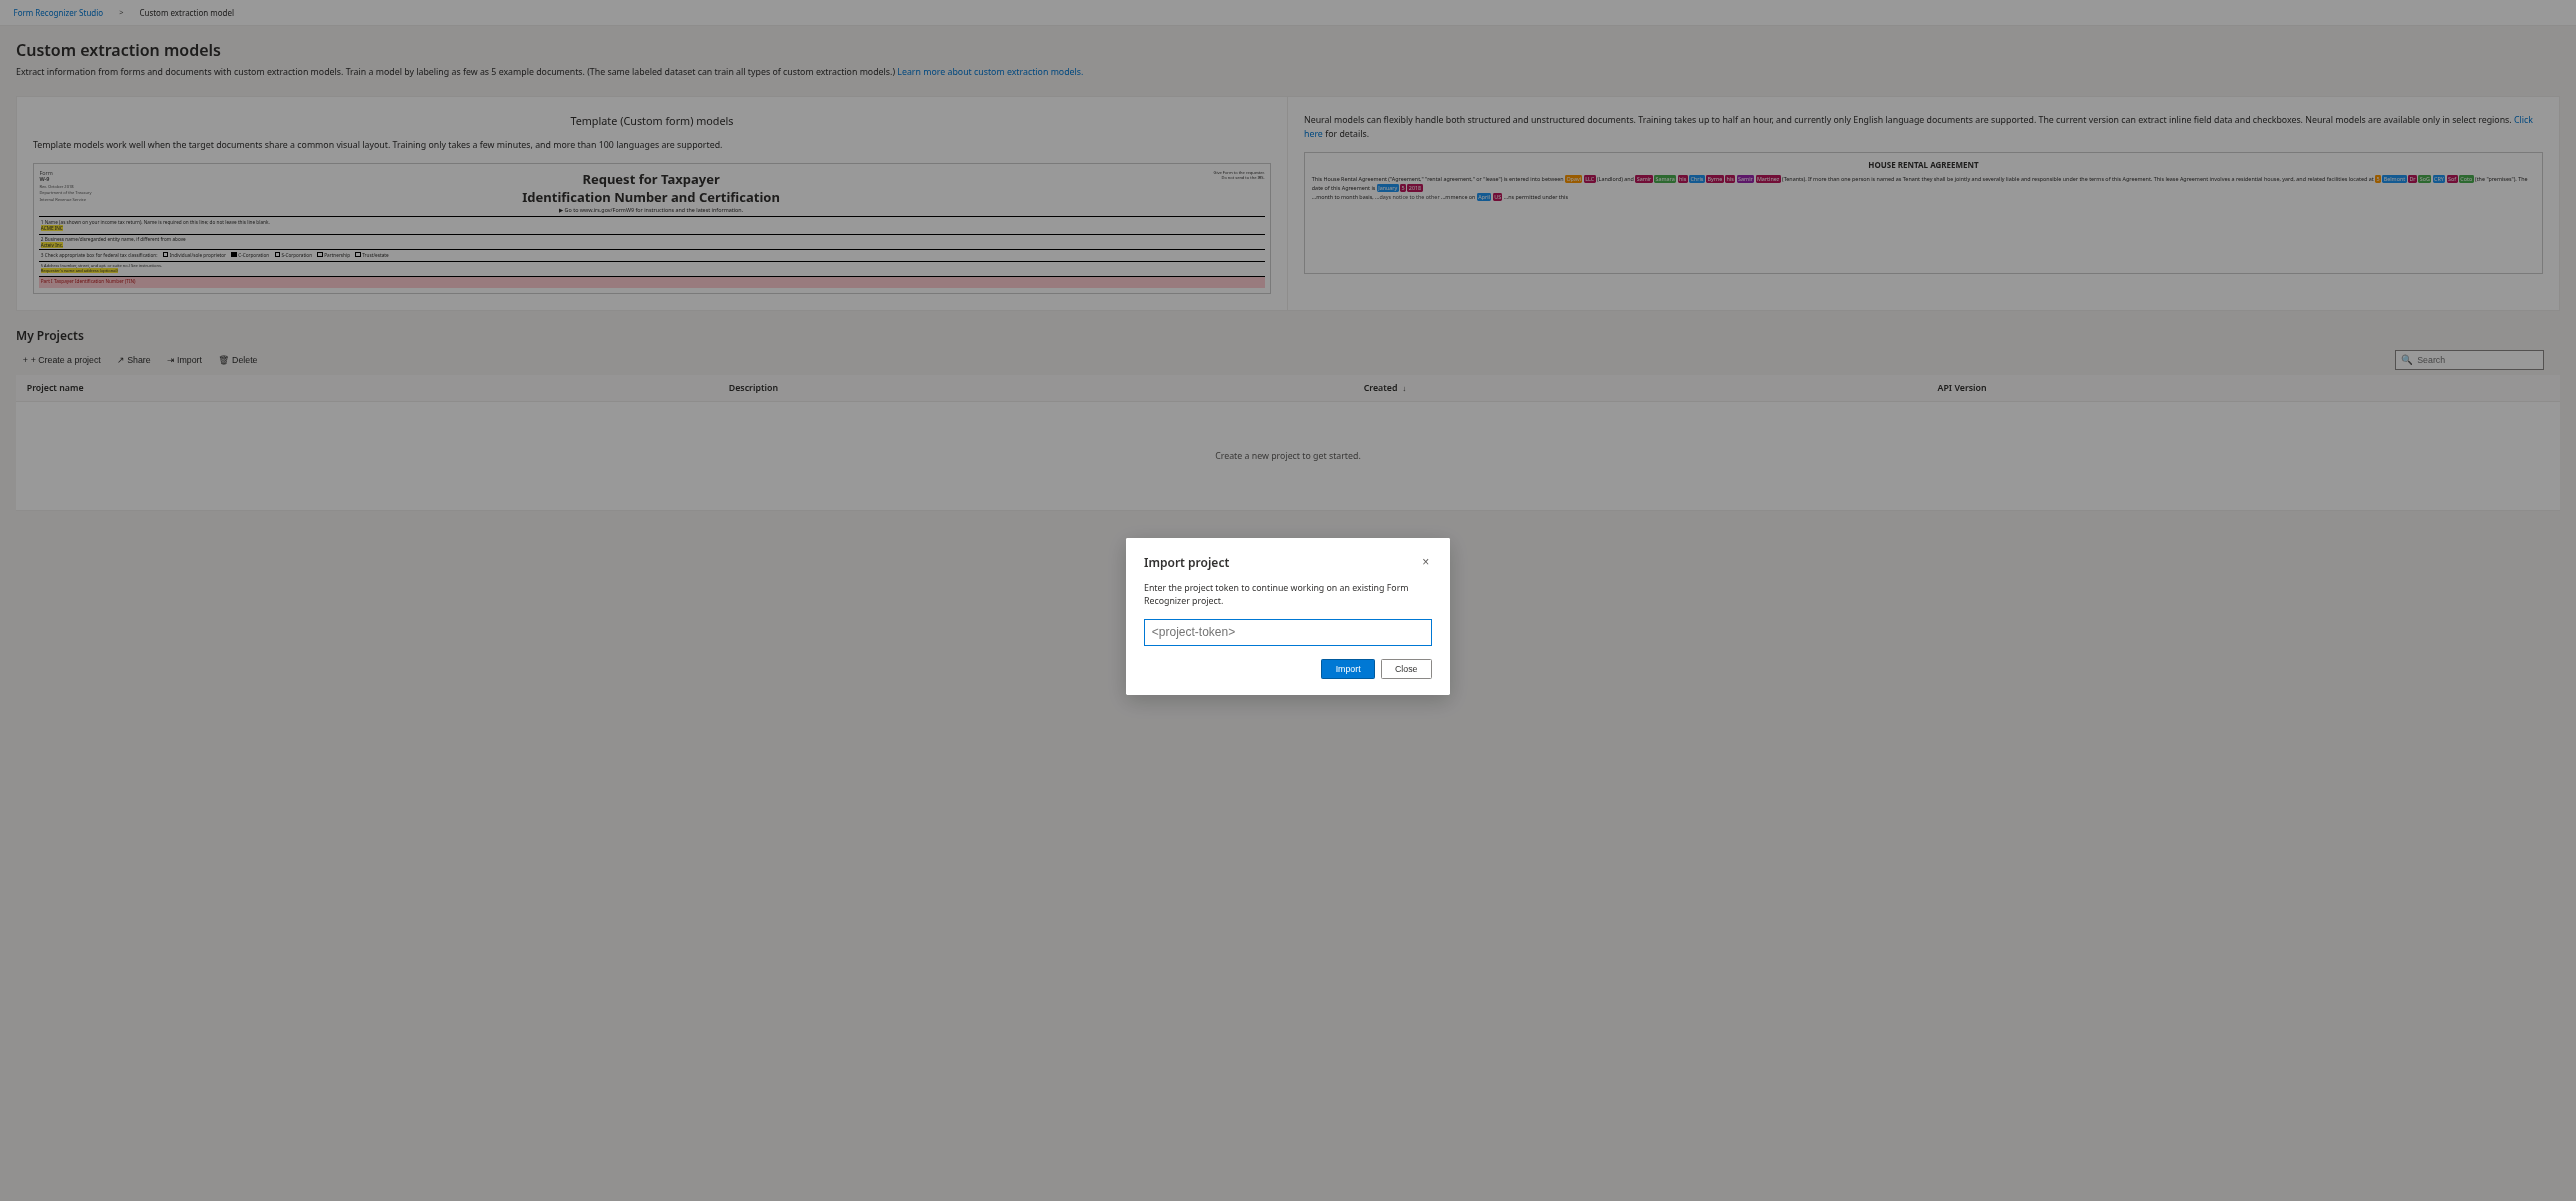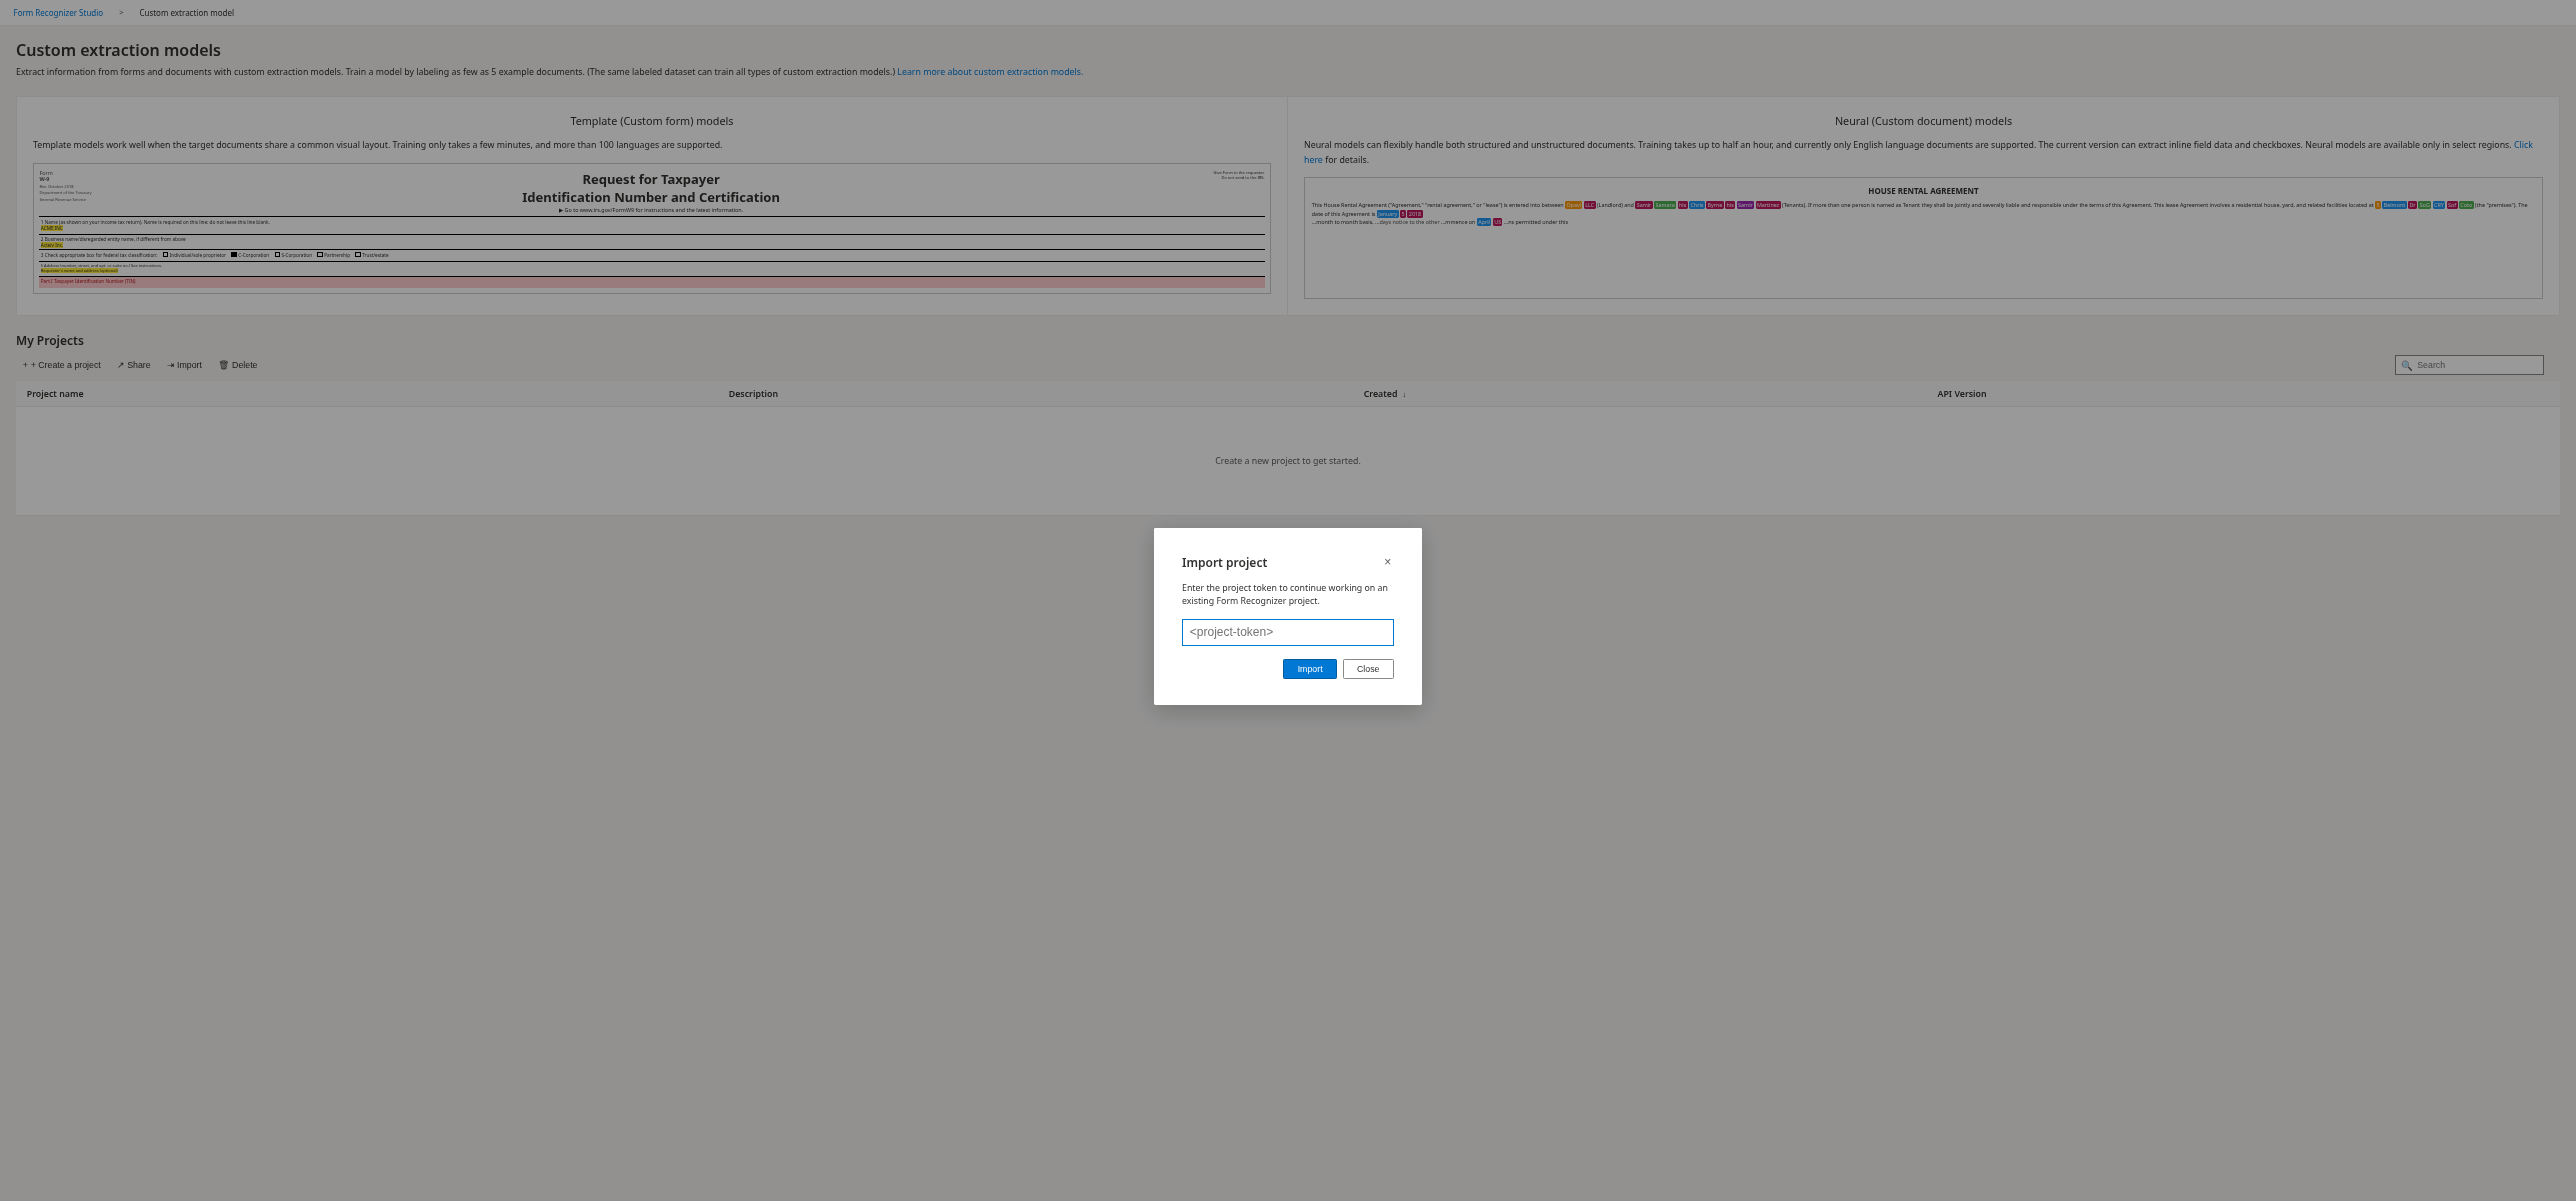--- a/index.html
+++ b/index.html
@@ -237,22 +237,22 @@
       align-items: center;
       justify-content: center;
       z-index: 100;
     }
 
     
     .dialog {
       background: #fff;
       border-radius: 1.4px;
       box-shadow: 0 5.4px 21.6px rgba(0,0,0,0.2);
-      width: 268px;
-      padding: 12px;
+      width: 324px;
+      padding: 2px;
       margin-top: 32px;
     }
     .dialog-header {
       display: flex;
       align-items: center;
       justify-content: space-between;
       padding: 13.5px 16px 0 16px;
     }
     .dialog-title {
       font-size: 12px;
@@ -374,21 +374,20 @@
         <div class="w9-row">
           <div class="w9-cell" style="flex:3; font-size:4px;">5 Address (number, street, and apt. or suite no.) See instructions.<br><span class="w9-highlight">Requester's name and address (optional)</span></div>
         </div>
         <div class="w9-row" style="background:#ffcdd2;">
           <div class="w9-cell" style="color:#b71c1c; font-size:4.7px;">Part I  Taxpayer Identification Number (TIN)</div>
         </div>
       </div>
     </div>
 
     <div class="model-card">
-      <div class="model-card-title">Neural (Custom document) models</div>
       <div class="model-card-description">
         <span>Neural models can flexibly handle both structured and unstructured documents. Training takes up to half an hour, and currently only English language documents are supported. The current version can extract inline field data and checkboxes. Neural models are available only in select regions.</span>
         <a href="#">Click here</a>
         <span>for details.</span>
       </div>
 
       <div class="rental-mockup">
         <div class="rental-title">HOUSE RENTAL AGREEMENT</div>
         <div style="font-size:5.4px; line-height:1.6;">
           This House Rental Agreement ("Agreement," "rental agreement," or "lease") is entered

